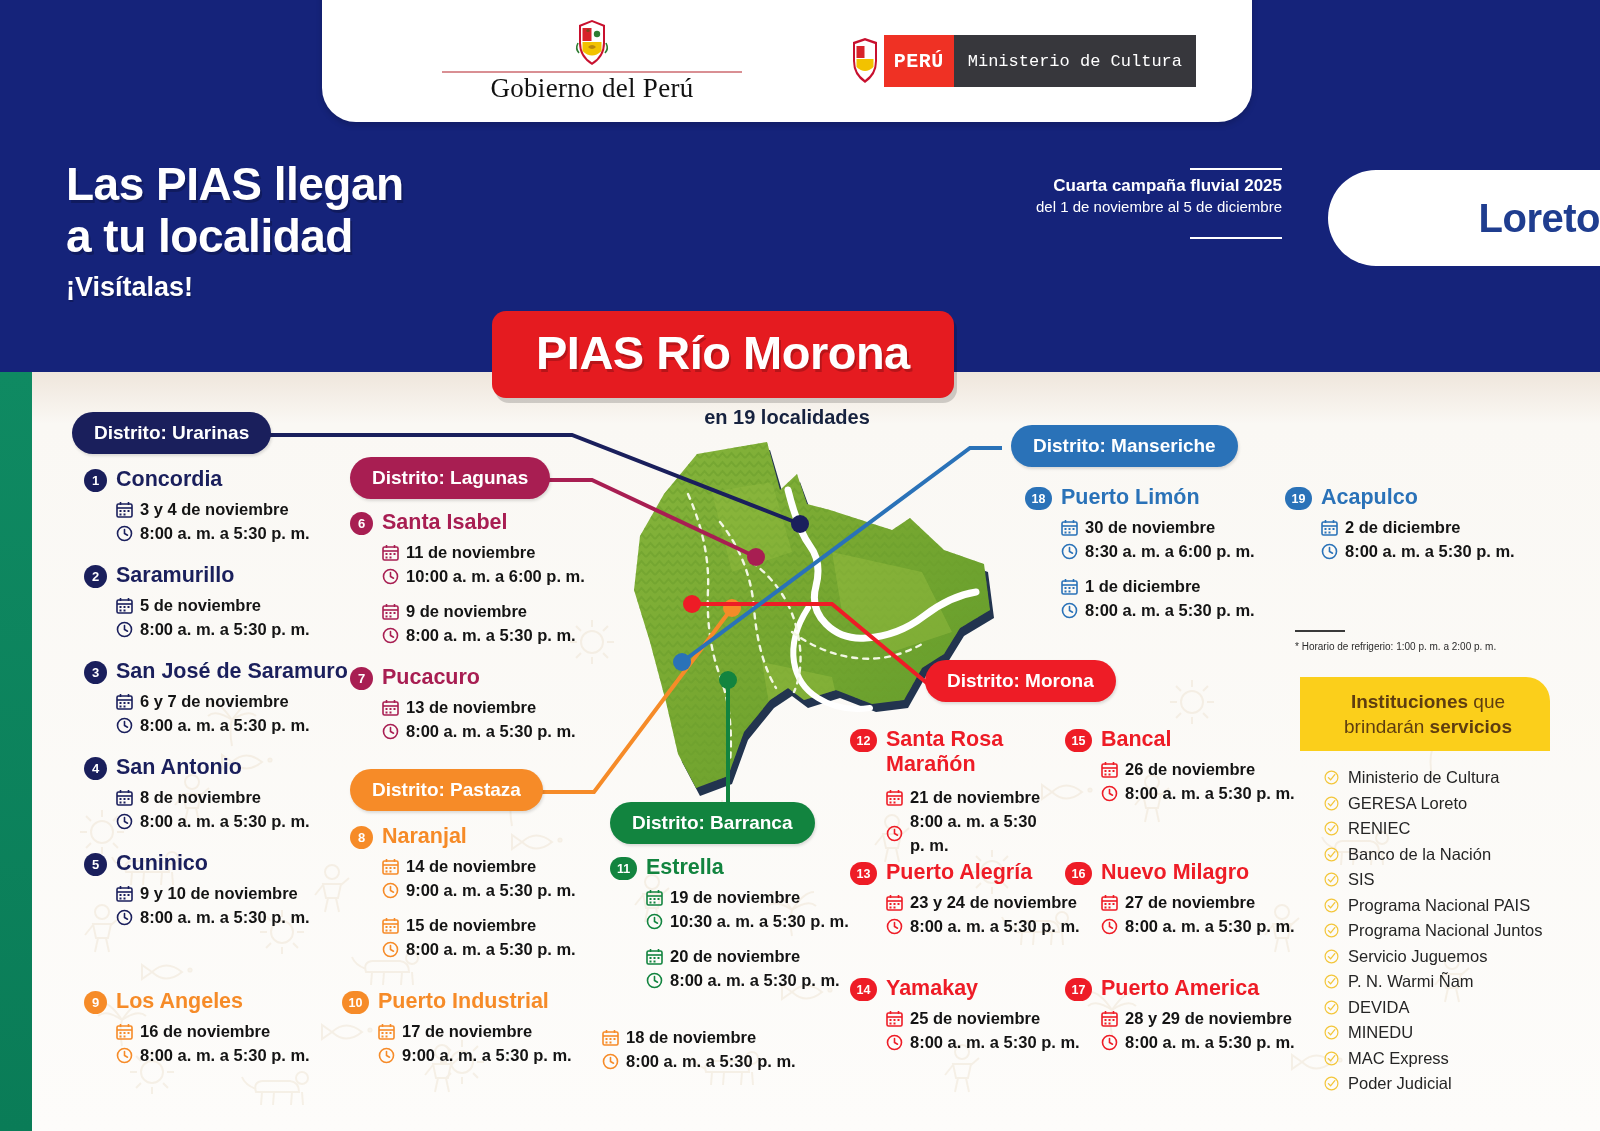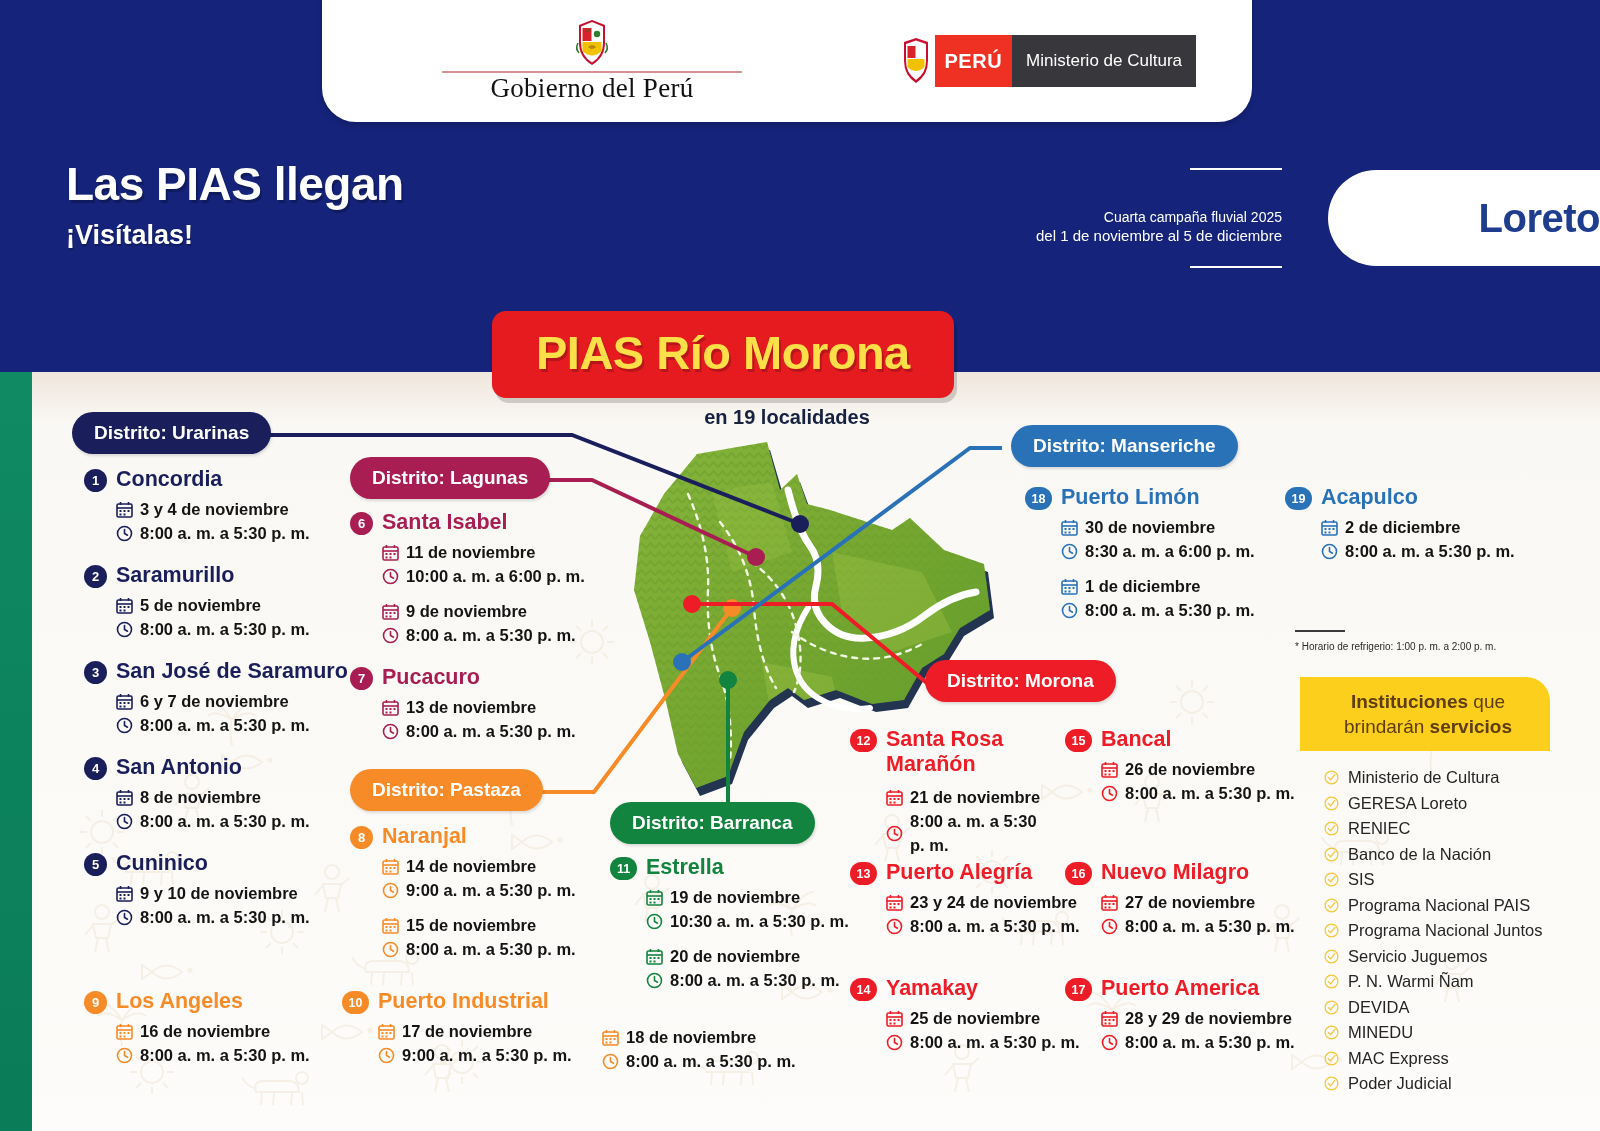--- a/index.html
+++ b/index.html
@@ -44,21 +44,21 @@
     align-items: center;
     justify-content: space-between;
     padding: 30px 56px 0 120px;
   }
 
   .gob-logo { display:flex; flex-direction:column; align-items:center; gap:2px; position:relative; width:300px;}
   .gob-line { position:absolute; top:52px; left:0; width:300px; height:2px; background:#d98f93; }
   .gob-shield { width:36px; height:48px; position:relative; z-index:2; }
   .gob-text { font-family:"Liberation Serif", serif; font-size:27px; color:#111; letter-spacing:.3px; margin-top:4px;}
 
-  .mincul-logo { display:flex; align-items:stretch; height:52px; }
+  .mincul-logo { display:flex; align-items:stretch; height:52px;font-family:Liberation Mono, monospace; }
   .mincul-shield { width:38px; background:#fff; display:flex; align-items:center; justify-content:center;}
   .mincul-peru { background:#ef3124; color:#fff; font-weight:bold; font-size:20px; display:flex; align-items:center; padding:0 10px; letter-spacing:.5px;}
   .mincul-min { background:#37373c; color:#fff; font-size:17px; display:flex; align-items:center; padding:0 14px; }
 
   #headline {
     position: absolute;
     left: 66px; top: 158px;
     color: #fff;
   }
   #headline .l1, #headline .l2 {
@@ -76,21 +76,21 @@
   }
 
   #campaign {
     position: absolute;
     right: 318px; top: 168px;
     width: 262px;
     text-align: right;
     color: #fff;
   }
   #campaign .rule { width: 92px; height:2px; background:#fff; margin-left:auto; }
-  #campaign .c1 { font-size: 14px; font-weight: 400; margin-top: 39px; }
+  #campaign .c1 { font-size: 17px; font-weight: 700; margin-top: 6px; }
   #campaign .c2 { font-size: 15px; font-weight: 400; margin-top: 2px; }
   #campaign .rule2 { width: 92px; height:2px; background:#fff; margin-left:auto; margin-top: 22px;}
 
   #loreto-tab {
     position: absolute;
     right: 0; top: 170px;
     width: 272px; height: 96px;
     background: #fff;
     border-radius: 48px 0 0 48px;
     display: flex;
@@ -101,21 +101,21 @@
 
   #pias-banner {
     position: absolute;
     left: 492px; top: 311px;
     background: #e51b20;
     border-radius: 14px;
     padding: 14px 44px 18px 44px;
     box-shadow: 3px 5px 0 rgba(0,0,0,.16);
     z-index: 5;
   }
-  #pias-banner span { font-size: 47px; font-weight: 800; color:#fde047; letter-spacing:-.5px; text-shadow: 2px 3px 0 rgba(0,0,0,.20);}
+  #pias-banner span { font-size: 47px; font-weight: 800; color:#ffffff; letter-spacing:-.5px; text-shadow: 2px 3px 0 rgba(0,0,0,.20);}
 
   #pias-sub {
     position: absolute;
     left: 492px; top: 406px;
     width: 590px;
     text-align: center;
     font-size: 20px;
     font-weight: 700;
     color: #16223f;
     z-index: 5;
@@ -239,20 +239,21 @@
           <path d="M6.5 22 L23.5 22 L23.5 30 Q15 38 6.5 30 Z" fill="#f2c200"></path>
         </svg>
       </div>
       <div class="mincul-peru">PERÚ</div>
       <div class="mincul-min">Ministerio de Cultura</div>
     </div>
   </div>
 
   <div id="headline">
     <div class="l1">Las PIAS llegan</div>
+    <div class="l2">a tu localidad</div>
     <div class="l3">¡Visítalas!</div>
   </div>
 
   <div id="campaign">
     <div class="rule"></div>
     <div class="c1">Cuarta campaña fluvial 2025</div>
     <div class="c2">del 1 de noviembre al 5 de diciembre</div>
     <div class="rule2"></div>
   </div>
 

